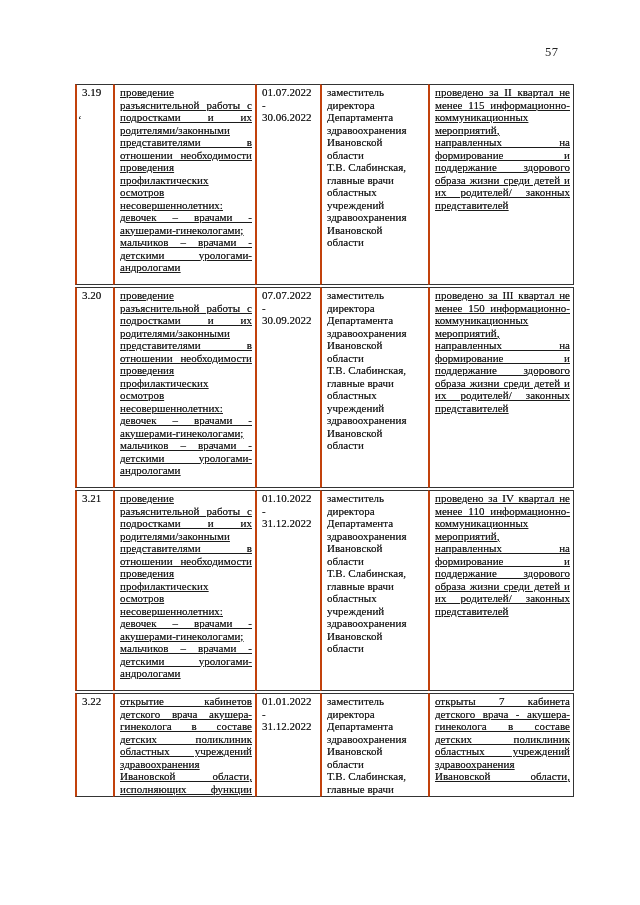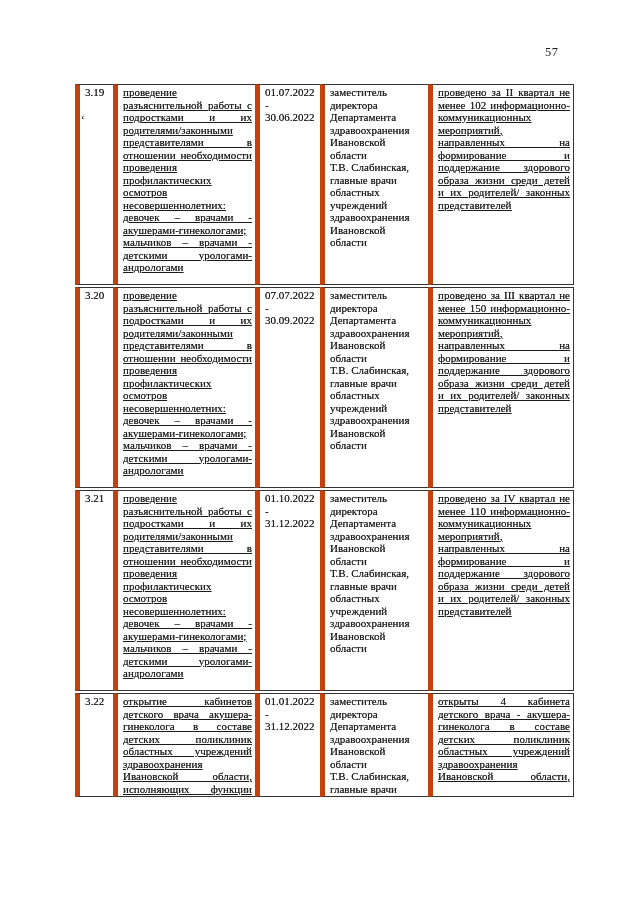--- a/index.html
+++ b/index.html
@@ -29,21 +29,21 @@
     top: 82px;
     width: 499px;
     table-layout: fixed;
     border-collapse: separate;
     border-spacing: 0 2px;
   }
   table.doc-table td {
     box-sizing: border-box;
     border-top: 1px solid #343434;
     border-bottom: 1px solid #343434;
-    border-left: 5px solid #c2410c;
+    border-left: 2px solid #c2410c;
     vertical-align: top;
     padding: 1px 3px 1px 5px;
     font-size: 11px;
     line-height: 12.5px;
     overflow: hidden;
     text-shadow: 0 0 0.35px rgba(20,20,20,0.75);
   }
   table.doc-table td:last-child {
     border-right: 1px solid #343434;
   }
@@ -101,21 +101,21 @@
 здравоохранения
 Ивановской
 области
 Т.В. Слабинская,
 главные врачи
 областных
 учреждений
 здравоохранения
 Ивановской
 области</td>
-      <td class="col-result">проведено за II квартал не менее 102 информационно-коммуникационных мероприятий, направленных на формирование и поддержание здорового образа жизни среди детей и их родителей/ законных представителей</td>
+      <td class="col-result">проведено за II квартал не менее 115 информационно-коммуникационных мероприятий, направленных на формирование и поддержание здорового образа жизни среди детей и их родителей/ законных представителей</td>
     </tr>
     <tr class="r-tall">
       <td class="col-num">
         <span>3.20</span>
       </td>
       <td class="col-activity">проведение разъяснительной работы с подростками и их родителями/законными представителями в отношении необходимости проведения профилактических осмотров несовершеннолетних: девочек – врачами - акушерами-гинекологами; мальчиков – врачами - детскими урологами-андрологами</td>
       <td class="col-period">07.07.2022
 -
 30.09.2022</td>
       <td class="col-responsible">заместитель
@@ -165,16 +165,16 @@
 -
 31.12.2022</td>
       <td class="col-responsible">заместитель
 директора
 Департамента
 здравоохранения
 Ивановской
 области
 Т.В. Слабинская,
 главные врачи</td>
-      <td class="col-result">открыты 4 кабинета детского врача - акушера-гинеколога в составе детских поликлиник областных учреждений здравоохранения Ивановской области,</td>
+      <td class="col-result">открыты 7 кабинета детского врача - акушера-гинеколога в составе детских поликлиник областных учреждений здравоохранения Ивановской области,</td>
     </tr>
   </tbody>
 </table>
 
 </body></html>

